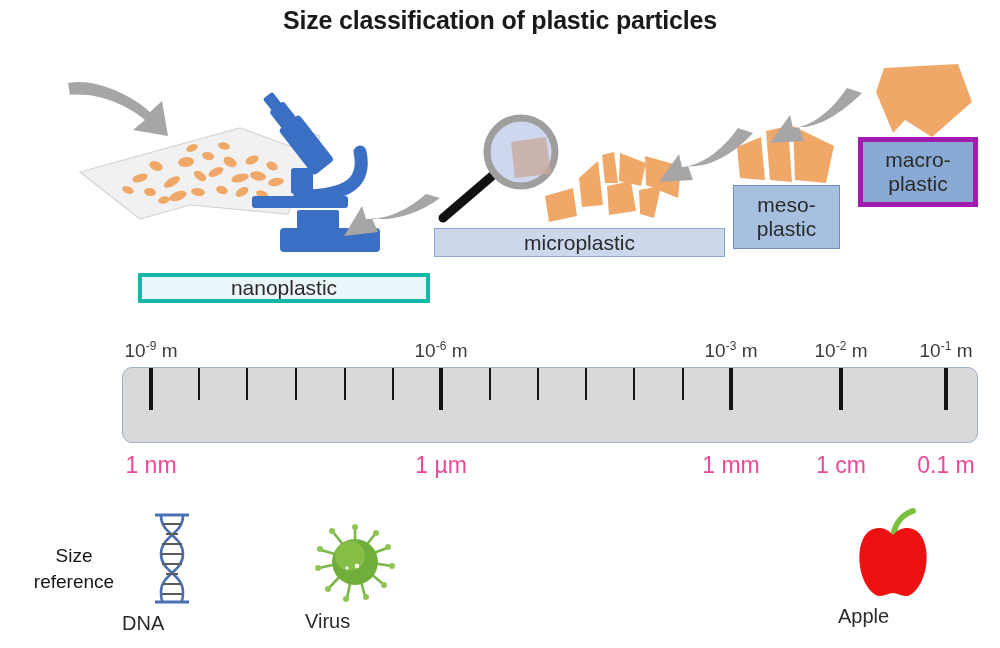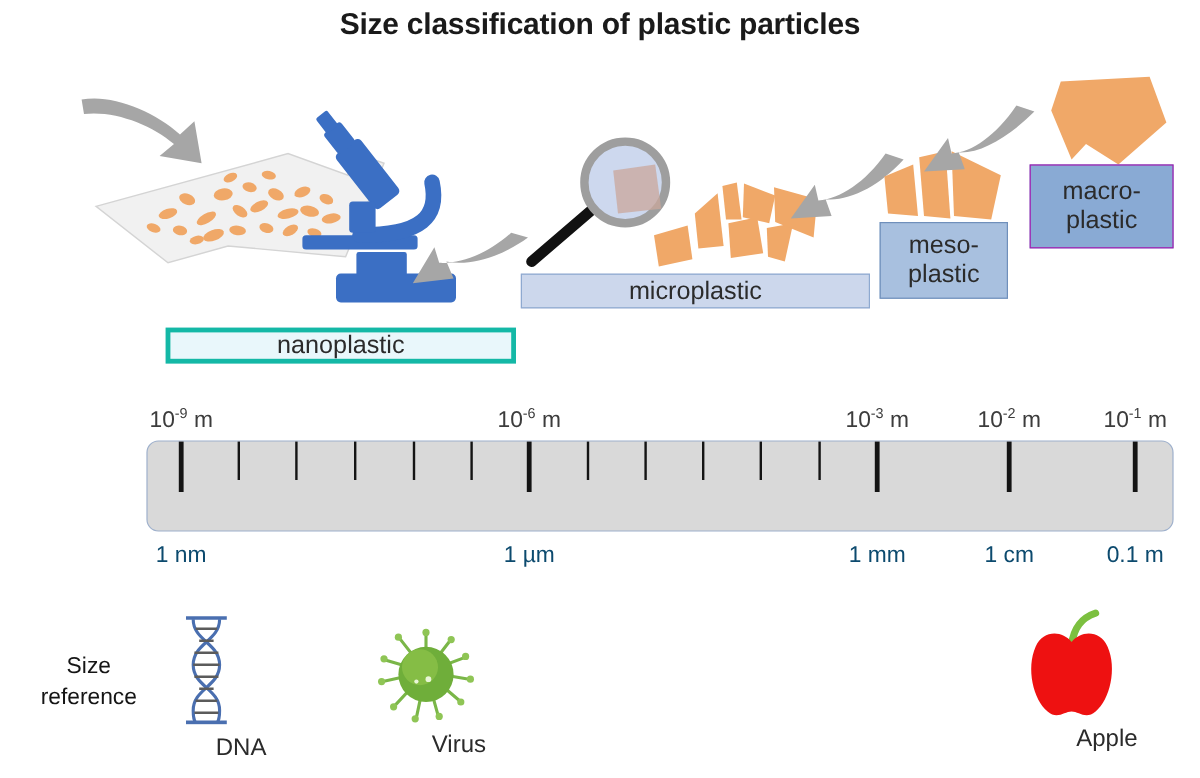--- a/index.html
+++ b/index.html
@@ -53,21 +53,21 @@
   }
   #box-meso {
     left: 733px; top: 185px; width: 107px; height: 64px;
     background: #a8c0df;
     border: 1px solid #6f8fbb;
     flex-direction: column;
   }
   #box-macro {
     left: 858px; top: 137px; width: 120px; height: 70px;
     background: #89aad4;
-    border: 1px solid #a21caf;
+    border: 5px solid #a21caf;
     flex-direction: column;
   }
   .cat-box span { display: block; }
 
   
   #scalebar {
     left: 122px; top: 367px; width: 856px; height: 76px;
     background: #d9d9d9;
     border: 1px solid #9eb0cc;
     border-radius: 10px;
@@ -89,37 +89,37 @@
     transform: translateX(-50%);
     top: 340px;
   }
   .axis-label-top sup {
     font-size: 12px;
     vertical-align: super;
     line-height: 0;
   }
   .axis-label-bottom {
     position: absolute;
-    font-size: 19px;
-    color: #0c4a6e;
+    font-size: 23px;
+    color: #ec4899;
     white-space: nowrap;
     transform: translateX(-50%);
     top: 452px;
   }
 
   
   #sizeref-label {
     left: 18px; top: 543px; width: 112px;
     text-align: center;
     font-size: 19px;
     font-weight: normal;
     color: #151515;
     line-height: 1.35;
   }
-  .ref-item { position: absolute; text-align: right; }
+  .ref-item { position: absolute; text-align: left; }
   .ref-name {
     font-size: 20px;
     color: #2b2b2b;
     white-space: nowrap;
   }
   .ref-icon { display: block; margin: 0 auto; }
 </style>
 </head>
 <body>
 

